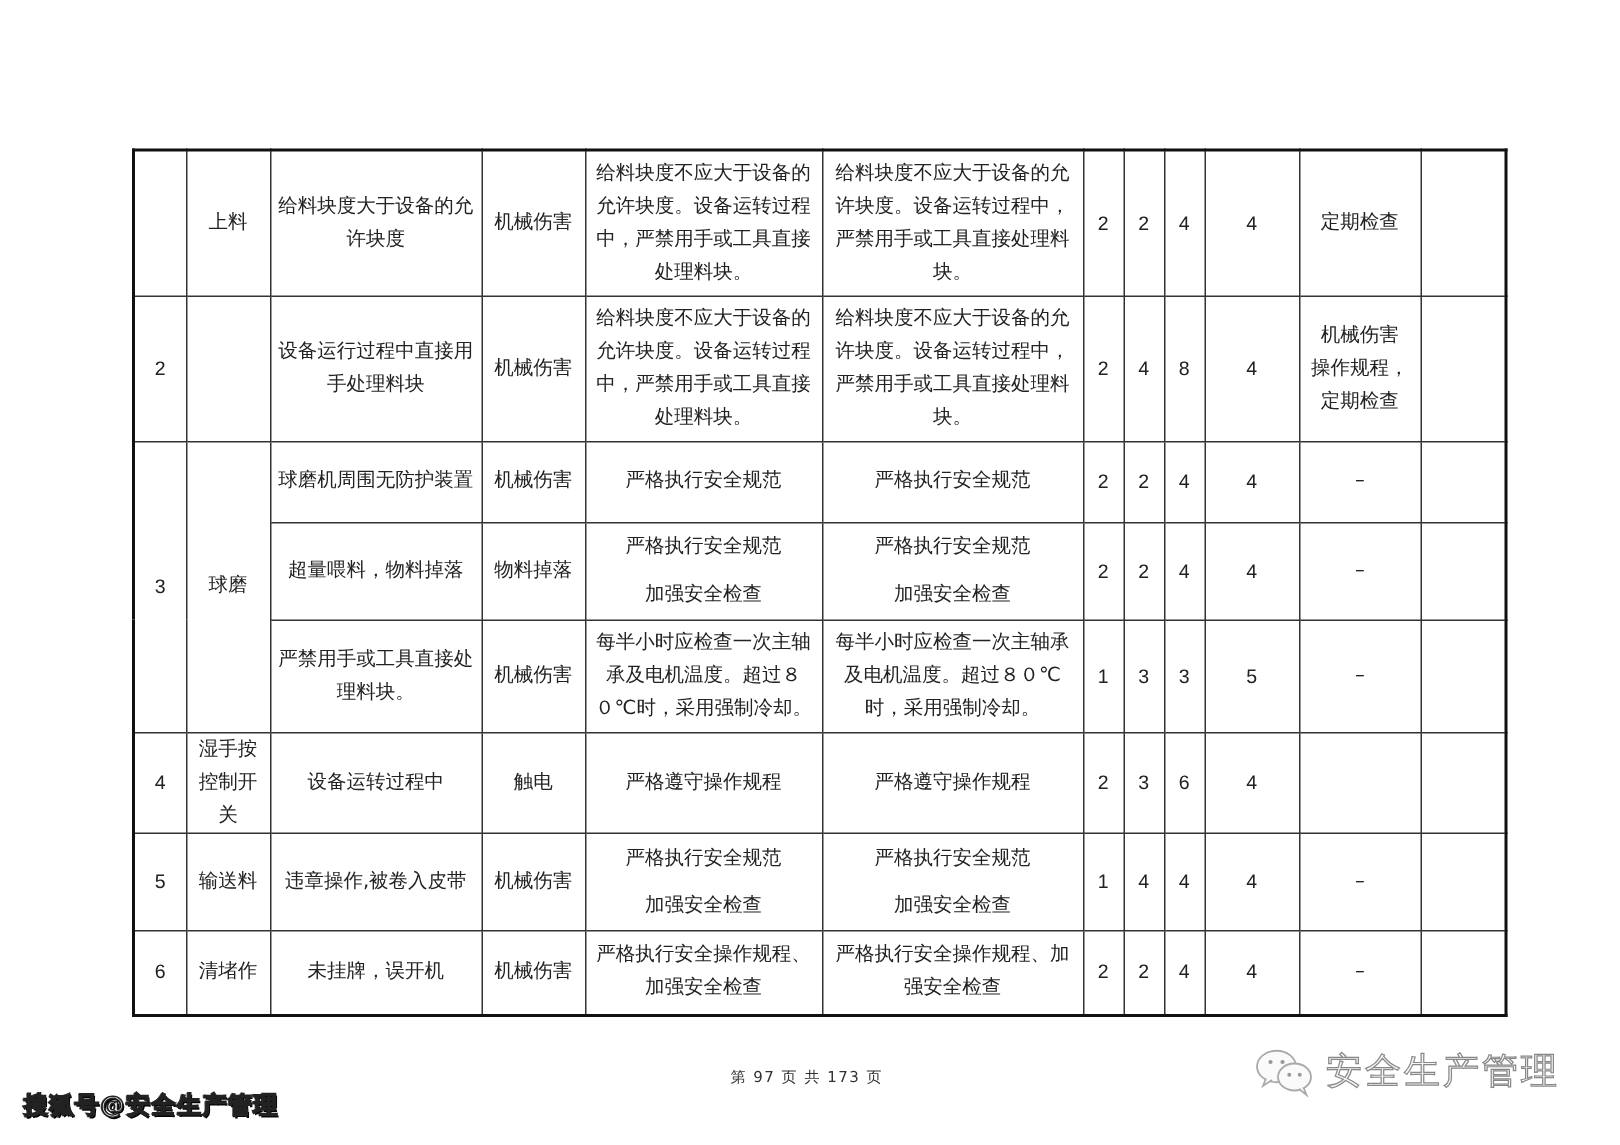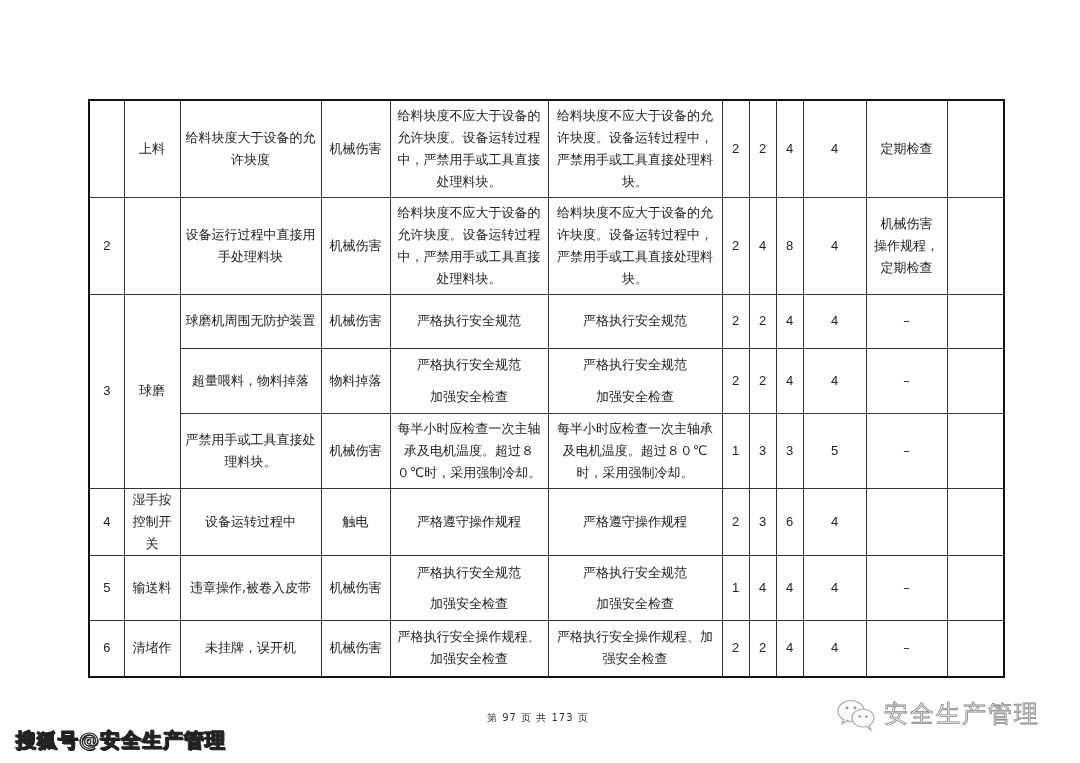--- a/index.html
+++ b/index.html
@@ -19,21 +19,21 @@
   }
   td.left { text-align: left; padding-left: 6px; }
   td.top { vertical-align: top; padding-top: 4px; }
   td.num { font-family: "Liberation Sans", sans-serif; font-size: 13px; }
   td.pre { white-space: pre-line; }
   .footer-page {
     position: absolute; left: 487px; top: 711px; font-size: 10px; color: #333;
     font-family: "DejaVu Sans", sans-serif; letter-spacing: 1px;
   }
   .watermark-left {
-    position: absolute; left: 16px; top: 727px; font-size: 20px; font-weight: bold;
+    position: absolute; left: 16px; top: 727px; font-size: 16px; font-weight: bold;
     color: #fff; -webkit-text-stroke: 1px #222; letter-spacing: 1px;
     text-shadow: 1px 1px 0 #000, -1px 0 0 #555;
     font-family: "DejaVu Sans", sans-serif;
   }
   .watermark-right {
     position: absolute; left: 836px; top: 698px; display: flex; align-items: flex-start; gap: 6px;
   }
   .watermark-right .wm-text {
     font-size: 24px; color: #f4f4f4; -webkit-text-stroke: 0.8px #888;
     letter-spacing: 2px; font-family: "DejaVu Sans", sans-serif;

